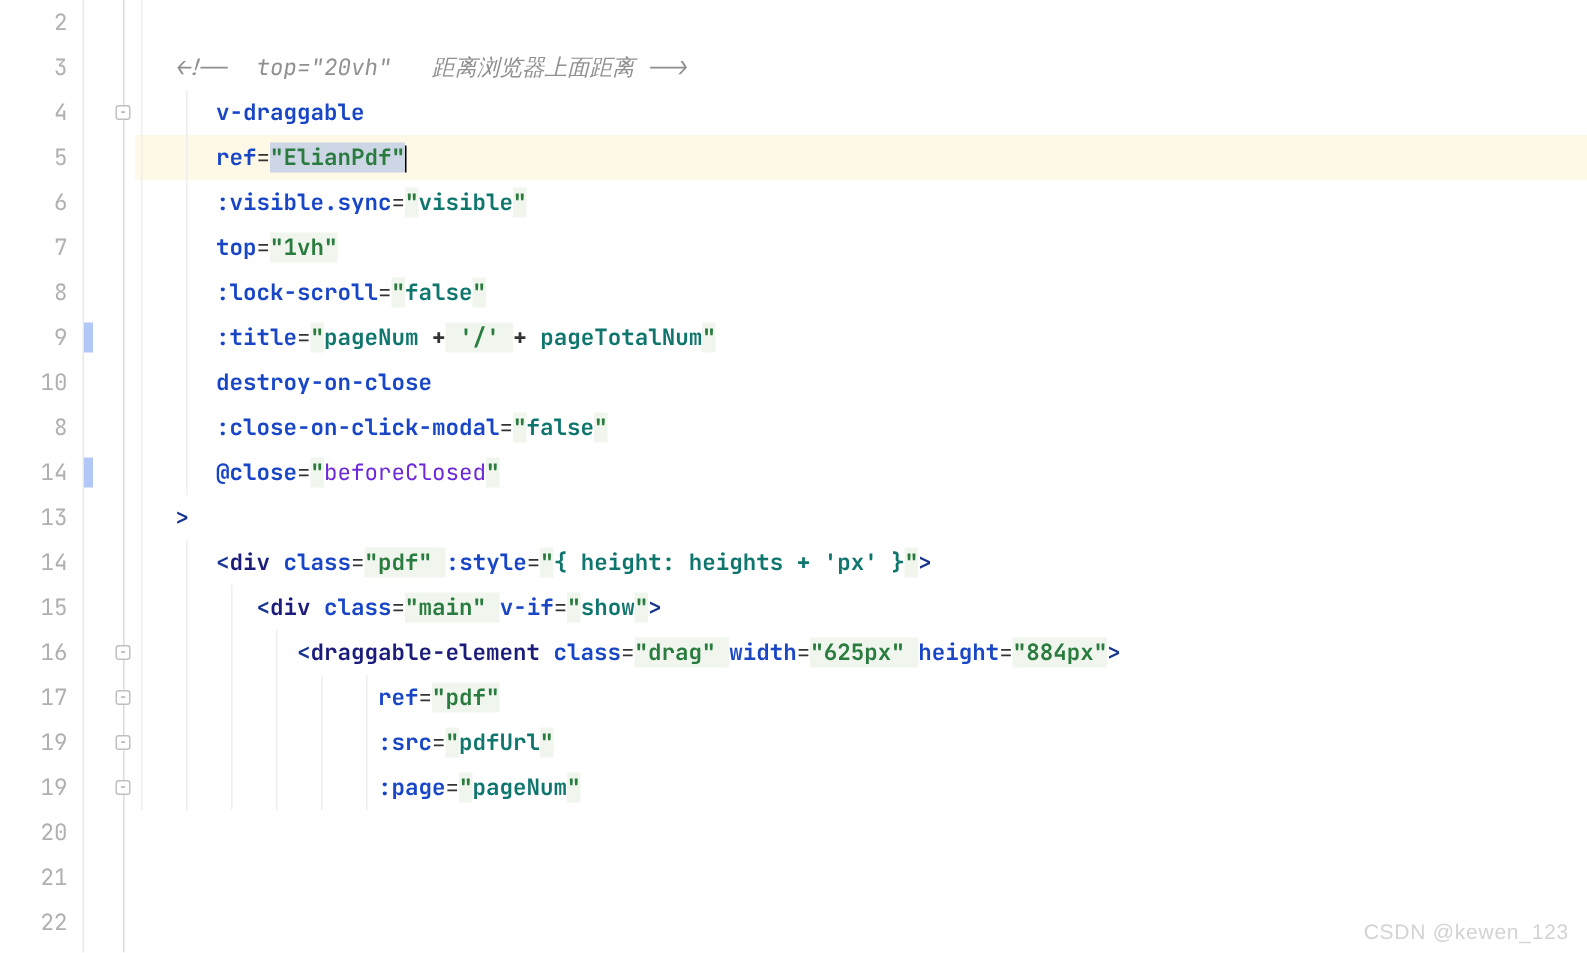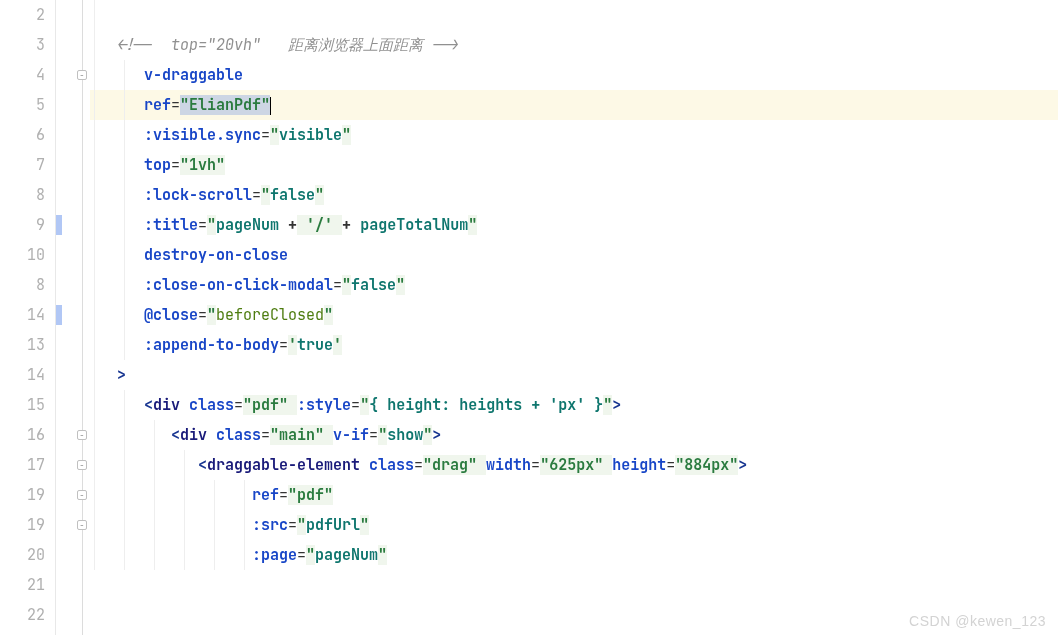--- a/index.html
+++ b/index.html
@@ -16,21 +16,21 @@
   .row { height:30px; line-height:30px; white-space:pre; position:relative; }
   .row.hl { background:#fdf9e6; }
   .row .indent-guide { position:absolute; top:0; bottom:0; width:1px; background:#eee; }
   .c-comment { color:#909090; font-style:italic; }
   .c-punc { color:#183691; font-weight:bold; }
   .c-tag { color:#1a1b7a; font-weight:bold; }
   .c-attr { color:#1846c7; font-weight:bold; }
   .c-eq { color:#333; }
   .c-str { color:#2a7b3f; font-weight:bold; background:#f0f6ed; }
   .c-kw { color:#0f766e; font-weight:bold; }
-  .c-inner { color:#4d7c0f; }
+  .c-inner { color:#6d28d9; }
   .c-op { color:#333; font-weight:bold; }
   .cursor-mark { display:inline-block; width:1px; height:18px; background:#000; vertical-align:middle; }
   .sel-bg { background:#cdd6e4; }
   .watermark { position:absolute; right:12px; bottom:6px; color:#d3d3d3; font-size:14px; font-family:sans-serif; letter-spacing:0.5px; }
 </style>
 </head>
 <body>
 
 <div class="editor">
   <div class="gutter" id="gutter">
@@ -73,21 +73,20 @@
       <div class="row"><span class="indent-guide" style="left: 4px;"></span><span>   </span><span class="c-comment">&lt;!--  top="20vh"   距离浏览器上面距离 --&gt;</span></div>
       <div class="row"><span class="indent-guide" style="left: 4px;"></span><span class="indent-guide" style="left: 34px;"></span><span>      </span><span class="c-attr">v-draggable</span></div>
       <div class="row hl"><span class="indent-guide" style="left: 4px;"></span><span class="indent-guide" style="left: 34px;"></span><span>      </span><span class="c-attr">ref</span><span class="c-eq">=</span><span class="c-str sel-bg">"ElianPdf"</span><span class="cursor-mark"></span></div>
       <div class="row"><span class="indent-guide" style="left: 4px;"></span><span class="indent-guide" style="left: 34px;"></span><span>      </span><span class="c-attr">:visible.sync</span><span class="c-eq">=</span><span class="c-str">"</span><span class="c-kw">visible</span><span class="c-str">"</span></div>
       <div class="row"><span class="indent-guide" style="left: 4px;"></span><span class="indent-guide" style="left: 34px;"></span><span>      </span><span class="c-attr">top</span><span class="c-eq">=</span><span class="c-str">"1vh"</span></div>
       <div class="row"><span class="indent-guide" style="left: 4px;"></span><span class="indent-guide" style="left: 34px;"></span><span>      </span><span class="c-attr">:lock-scroll</span><span class="c-eq">=</span><span class="c-str">"</span><span class="c-kw">false</span><span class="c-str">"</span></div>
       <div class="row"><span class="indent-guide" style="left: 4px;"></span><span class="indent-guide" style="left: 34px;"></span><span>      </span><span class="c-attr">:title</span><span class="c-eq">=</span><span class="c-str">"</span><span class="c-kw">pageNum </span><span class="c-op">+</span><span class="c-str"> '/' </span><span class="c-op">+</span><span class="c-kw"> pageTotalNum</span><span class="c-str">"</span></div>
       <div class="row"><span class="indent-guide" style="left: 4px;"></span><span class="indent-guide" style="left: 34px;"></span><span>      </span><span class="c-attr">destroy-on-close</span></div>
       <div class="row"><span class="indent-guide" style="left: 4px;"></span><span class="indent-guide" style="left: 34px;"></span><span>      </span><span class="c-attr">:close-on-click-modal</span><span class="c-eq">=</span><span class="c-str">"</span><span class="c-kw">false</span><span class="c-str">"</span></div>
       <div class="row"><span class="indent-guide" style="left: 4px;"></span><span class="indent-guide" style="left: 34px;"></span><span>      </span><span class="c-attr">@close</span><span class="c-eq">=</span><span class="c-str">"</span><span class="c-inner">beforeClosed</span><span class="c-str">"</span></div>
-      <div class="row"><span class="indent-guide" style="left: 4px;"></span><span class="indent-guide" style="left: 34px;"></span><span>      </span><span class="c-attr">:append-to-body</span><span class="c-eq">=</span><span class="c-str">'</span><span class="c-kw">true</span><span class="c-str">'</span></div>
       <div class="row"><span class="indent-guide" style="left: 4px;"></span><span>   </span><span class="c-punc">&gt;</span></div>
       <div class="row"><span class="indent-guide" style="left: 4px;"></span><span class="indent-guide" style="left: 34px;"></span><span>      </span><span class="c-punc">&lt;</span><span class="c-tag">div </span><span class="c-attr">class</span><span class="c-eq">=</span><span class="c-str">"pdf" </span><span class="c-attr">:style</span><span class="c-eq">=</span><span class="c-str">"</span><span class="c-kw">{ height: heights + 'px' }</span><span class="c-str">"</span><span class="c-punc">&gt;</span></div>
       <div class="row"><span class="indent-guide" style="left: 4px;"></span><span class="indent-guide" style="left: 34px;"></span><span class="indent-guide" style="left: 64px;"></span><span>         </span><span class="c-punc">&lt;</span><span class="c-tag">div </span><span class="c-attr">class</span><span class="c-eq">=</span><span class="c-str">"main" </span><span class="c-attr">v-if</span><span class="c-eq">=</span><span class="c-str">"</span><span class="c-kw">show</span><span class="c-str">"</span><span class="c-punc">&gt;</span></div>
       <div class="row"><span class="indent-guide" style="left: 4px;"></span><span class="indent-guide" style="left: 34px;"></span><span class="indent-guide" style="left: 64px;"></span><span class="indent-guide" style="left: 94px;"></span><span>            </span><span class="c-punc">&lt;</span><span class="c-tag">draggable-element </span><span class="c-attr">class</span><span class="c-eq">=</span><span class="c-str">"drag" </span><span class="c-attr">width</span><span class="c-eq">=</span><span class="c-str">"625px" </span><span class="c-attr">height</span><span class="c-eq">=</span><span class="c-str">"884px"</span><span class="c-punc">&gt;</span></div>
       <div class="row"><span class="indent-guide" style="left: 4px;"></span><span class="indent-guide" style="left: 34px;"></span><span class="indent-guide" style="left: 64px;"></span><span class="indent-guide" style="left: 94px;"></span><span class="indent-guide" style="left: 124px;"></span><span class="indent-guide" style="left: 154px;"></span><span>                  </span><span class="c-attr">ref</span><span class="c-eq">=</span><span class="c-str">"pdf"</span></div>
       <div class="row"><span class="indent-guide" style="left: 4px;"></span><span class="indent-guide" style="left: 34px;"></span><span class="indent-guide" style="left: 64px;"></span><span class="indent-guide" style="left: 94px;"></span><span class="indent-guide" style="left: 124px;"></span><span class="indent-guide" style="left: 154px;"></span><span>                  </span><span class="c-attr">:src</span><span class="c-eq">=</span><span class="c-str">"</span><span class="c-kw">pdfUrl</span><span class="c-str">"</span></div>
       <div class="row"><span class="indent-guide" style="left: 4px;"></span><span class="indent-guide" style="left: 34px;"></span><span class="indent-guide" style="left: 64px;"></span><span class="indent-guide" style="left: 94px;"></span><span class="indent-guide" style="left: 124px;"></span><span class="indent-guide" style="left: 154px;"></span><span>                  </span><span class="c-attr">:page</span><span class="c-eq">=</span><span class="c-str">"</span><span class="c-kw">pageNum</span><span class="c-str">"</span></div>
     </div>
 </div>
 <div class="watermark">CSDN @kewen_123</div>

